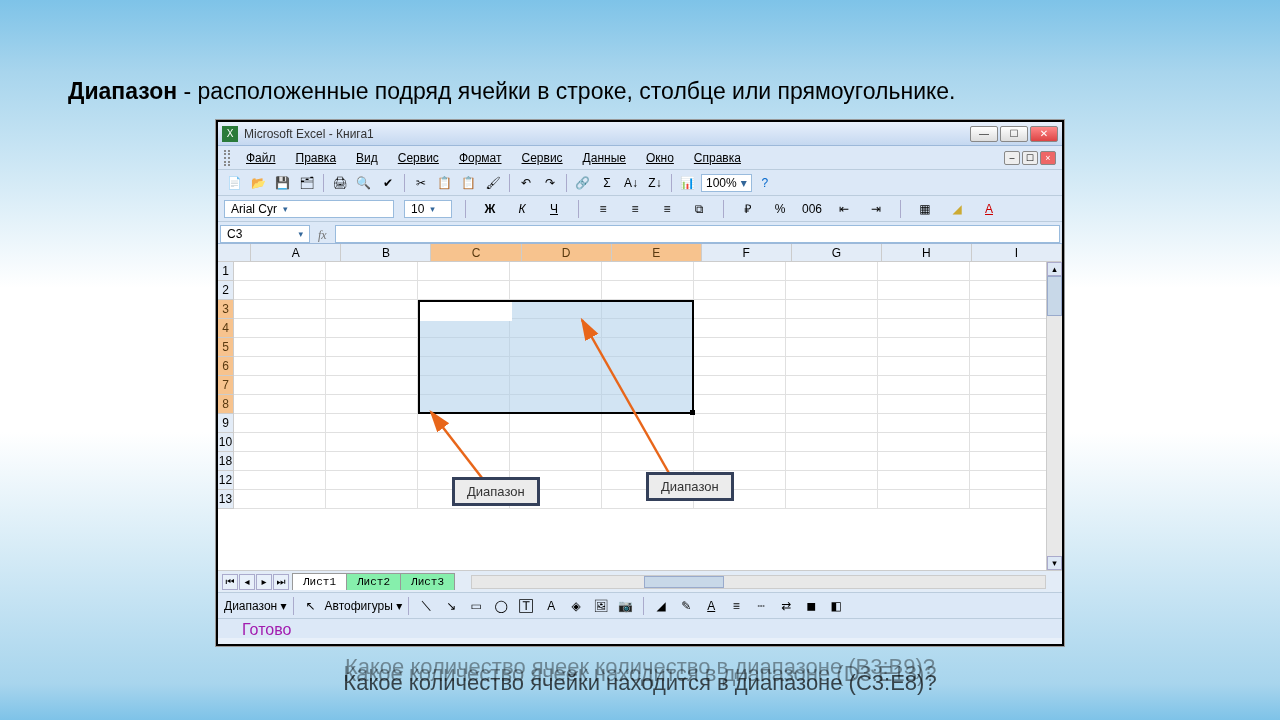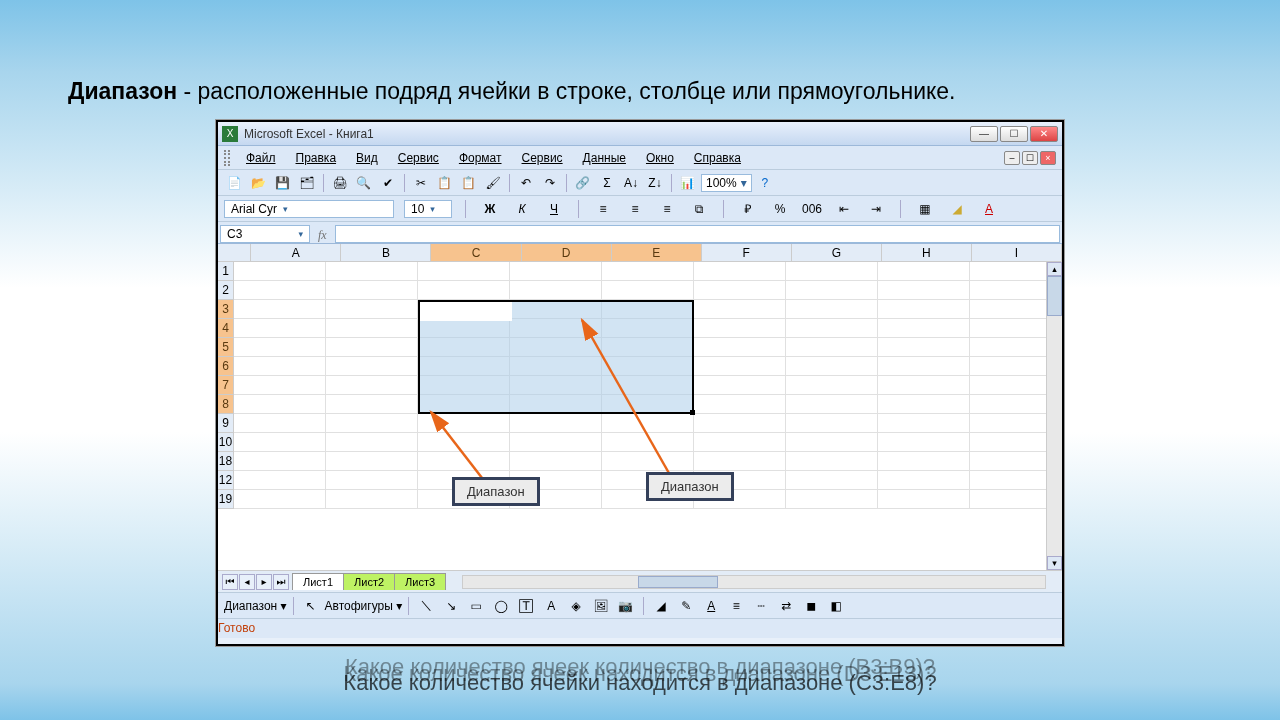--- a/index.html
+++ b/index.html
@@ -219,22 +219,23 @@
     position:relative;
   }
   .nav-btns { display:flex; padding:0 4px; gap:1px;}
   .nav-btn { width:16px; height:16px; border:1px solid #aac; background:#e8f0fa; text-align:center; font-size:10px; line-height:14px;}
   .sheet-tab {
     padding:2px 10px;
     background:white;
     border:1px solid #999;
     border-bottom:none;
     margin-left:-1px;
-  }
-  .sheet-tab.inactive { background:#bef264;}
+    font-family:Liberation Mono, monospace;
+  }
+  .sheet-tab.inactive { background:#86efac;}
   .hscroll { flex:1; margin:0 16px; height:14px; background:#e8e8e8; border:1px solid #ccc; position:relative;}
   .hscroll .thumb { position:absolute; left:30%; width:80px; height:100%; background:#c8d8e8; border:1px solid #9ac;}
   .vscroll { position:absolute; right:0; top:18px; width:16px; bottom:0; background:#e8e8e8; border-left:1px solid #ccc;}
   .vscroll .vbtn { height:14px; background:#dde8f5; border:1px solid #aac; text-align:center; font-size:9px; line-height:12px;}
   .vscroll .vtrack { position:absolute; top:14px; bottom:14px; left:0; right:0;}
   .vscroll .vthumb { position:absolute; top:0; height:40px; left:0; right:0; background:#c8d8e8; border:1px solid #9ac;}
   .vscroll .vbtn.down { position:absolute; bottom:0; left:0; right:0;}
   .draw-toolbar {
     height:26px;
     background:#dce8f7;
@@ -242,23 +243,23 @@
     display:flex;
     align-items:center;
     padding:0 6px;
     gap:3px;
     font-size:12px;
   }
   .statusbar {
     height:20px;
     background:#dce8f7;
     border-top:1px solid #bcd;
-    font-size:12px;
-    padding:2px 0;
-    color:#c2410c;
+    font-size:16px;
+    padding:2px 24px;
+    color:#a21caf;
   }
   .bottom-questions {
     position:absolute;
     top: 660px;
     left:0; right:0;
     text-align:center;
     font-size:22px;
     color: rgba(10,10,10,0.72);
   }
   .bottom-questions .layer {
@@ -396,21 +397,21 @@
         <div class="rh sel">3</div>
         <div class="rh sel">4</div>
         <div class="rh sel">5</div>
         <div class="rh sel">6</div>
         <div class="rh sel">7</div>
         <div class="rh sel">8</div>
         <div class="rh">9</div>
         <div class="rh">10</div>
         <div class="rh">18</div>
         <div class="rh">12</div>
-        <div class="rh">19</div>
+        <div class="rh">13</div>
       </div>
       <div class="cells">
         <div class="cell-row">
             <div class="cell"></div>
             <div class="cell"></div>
             <div class="cell"></div>
             <div class="cell"></div>
             <div class="cell"></div>
             <div class="cell"></div>
             <div class="cell"></div>

